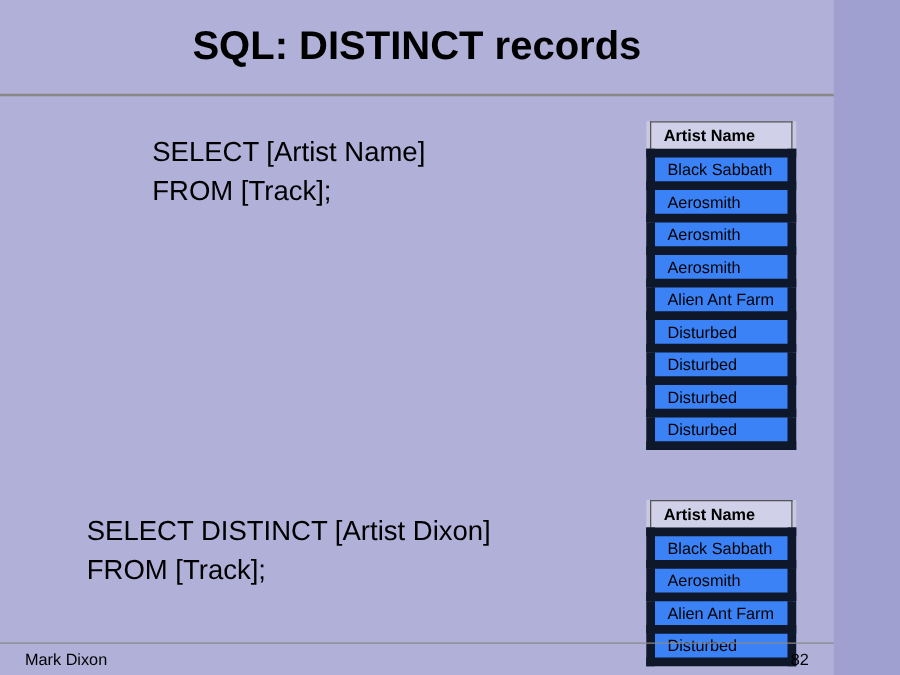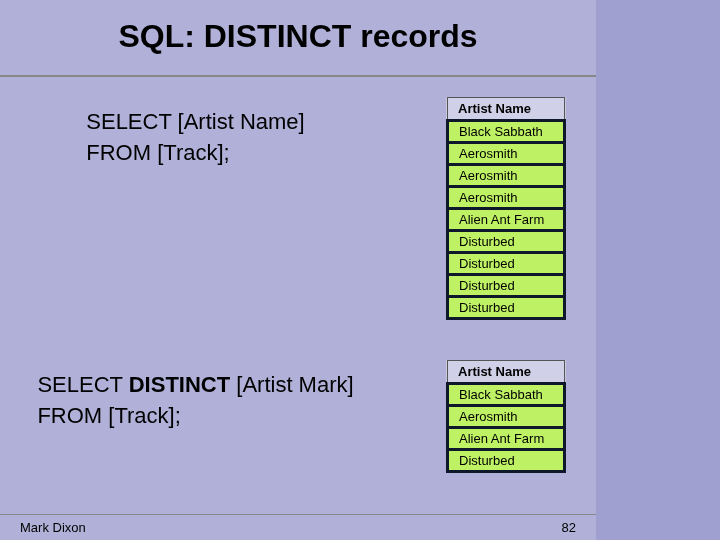--- a/index.html
+++ b/index.html
@@ -7,21 +7,21 @@
     body {
       width: 720px;
       height: 540px;
       background-color: #a0a0d0;
       font-family: Arial, sans-serif;
       position: relative;
       overflow: hidden;
     }
 
     .page {
-      width: 596px;
+      width: 667px;
       height: 540px;
       background-color: #b0b0d8;
       position: relative;
     }
 
     .title {
       text-align: center;
       font-size: 32px;
       font-weight: bold;
       color: #000;
@@ -38,21 +38,21 @@
       align-items: center;
     }
 
     .sql-text {
       font-size: 22px;
       color: #000;
       line-height: 1.4;
     }
 
     .sql-text .bold {
-      font-weight: bold;
+      font-weight: normal;
     }
 
     .table-container {
       display: flex;
       flex-direction: column;
       min-width: 130px;
       padding-left: 25px;
     }
 
     table {
@@ -65,25 +65,25 @@
     table th {
       background: #d0d0e8;
       border: 1px solid #555;
       padding: 3px 10px;
       font-weight: bold;
       text-align: left;
       white-space: nowrap;
     }
 
     table td {
-      border: 3px solid #0f172a;
+      border: 7px solid #0f172a;
       padding: 2px 10px;
       text-align: left;
       white-space: nowrap;
-      background: #bef264;
+      background: #3b82f6;
     }
 
     .bottom-bar {
       position: absolute;
       bottom: 0;
       left: 0;
       right: 0;
       display: flex;
       justify-content: space-between;
       padding: 5px 20px;
@@ -161,21 +161,21 @@
             </tr>
           </tbody>
       </table>
     </div>
   </div>
 
   <div class="bottom-section">
 
     <div class="sql-block">
       <div class="sql-text">
-        <span>SELECT </span><span class="bold">DISTINCT</span><span> [Artist Mark]</span><br>
+        <span>SELECT </span><span class="bold">DISTINCT</span><span> [Artist Dixon]</span><br>
         <span>FROM [Track];</span>
       </div>
     </div>
 
     <div class="table-container">
       <table>
         <thead>
           <tr>
             <th>Artist Name</th>
           </tr>

